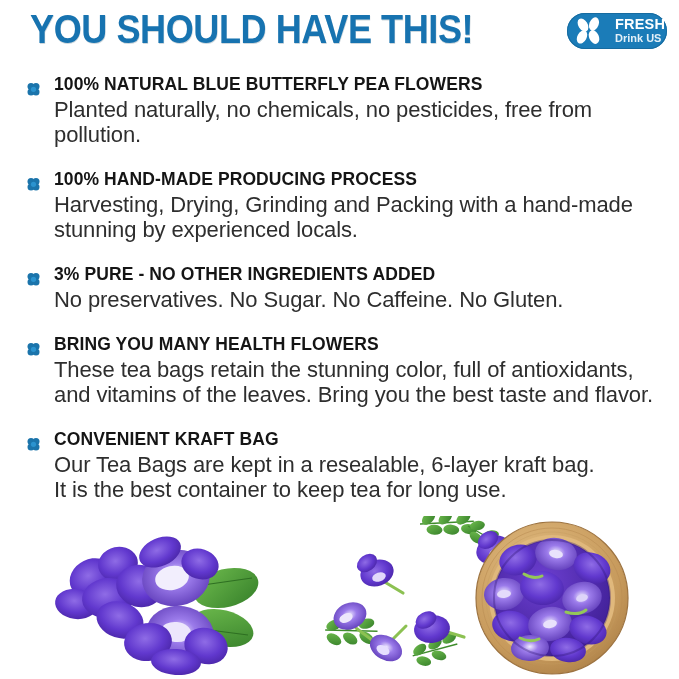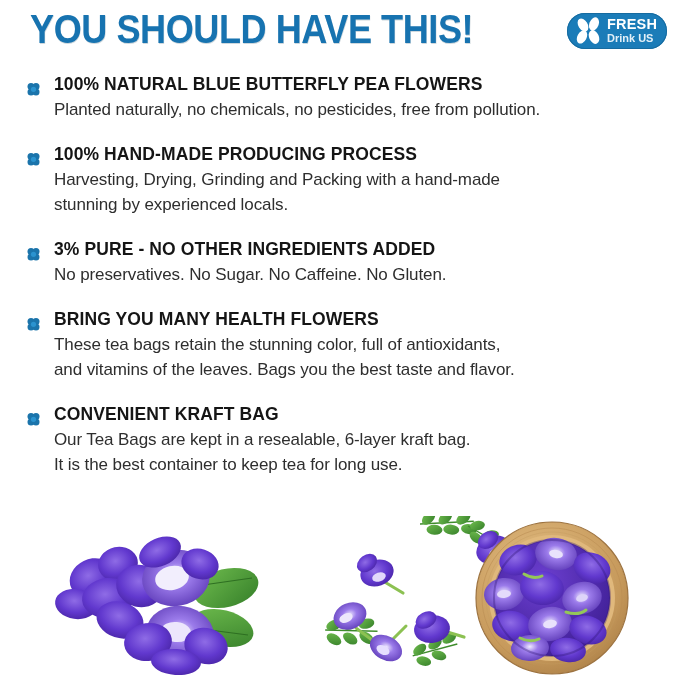--- a/index.html
+++ b/index.html
@@ -60,21 +60,21 @@
   }
   .logo-mark {
     position: absolute;
     left: 7px;
     top: 4px;
     width: 30px;
     height: 28px;
   }
   .logo-text {
     position: absolute;
-    left: 40px;
+    left: 48px;
     top: 3px;
     width: 58px;
     color: #ffffff;
   }
   .logo-fresh {
     font-size: 14.5px;
     font-weight: bold;
     line-height: 16px;
     letter-spacing: 0.2px;
     display: block;
@@ -116,21 +116,21 @@
     font-size: 17.5px;
     line-height: 24px;
     color: #151515;
     letter-spacing: 0.1px;
     white-space: nowrap;
   }
 
   .feature-desc {
     font-family: "Liberation Sans", sans-serif;
     font-weight: normal;
-    font-size: 17px;
+    font-size: 22px;
     line-height: 25px;
     color: #2e2e2e;
     letter-spacing: -0.1px;
     margin-top: 1px;
   }
   .feature-desc span { display: block; }
 
   
   .photo-strip {
     position: absolute;
@@ -223,21 +223,21 @@
           <circle cx="5" cy="4.6" r="3.5" fill="#1b74ab"></circle>
           <circle cx="10" cy="4.6" r="3.5" fill="#1b74ab"></circle>
           <circle cx="5" cy="10" r="3.5" fill="#1b74ab"></circle>
           <circle cx="10" cy="10" r="3.5" fill="#1b74ab"></circle>
           <circle cx="7.5" cy="7.3" r="2.6" fill="#2b93cf"></circle>
         </svg>
       </span>
       <div class="feature-title">BRING YOU MANY HEALTH FLOWERS</div>
       <div class="feature-desc">
         <span>These tea bags retain the stunning color, full of antioxidants,</span>
-        <span>and vitamins of the leaves. Bags you the best taste and flavor.</span>
+        <span>and vitamins of the leaves. Bring you the best taste and flavor.</span>
       </div>
     </div>
 
     <div class="feature">
       <span class="bullet-icon">
         <svg width="15" height="15" viewBox="0 0 15 15">
           <circle cx="5" cy="4.6" r="3.5" fill="#1b74ab"></circle>
           <circle cx="10" cy="4.6" r="3.5" fill="#1b74ab"></circle>
           <circle cx="5" cy="10" r="3.5" fill="#1b74ab"></circle>
           <circle cx="10" cy="10" r="3.5" fill="#1b74ab"></circle>

